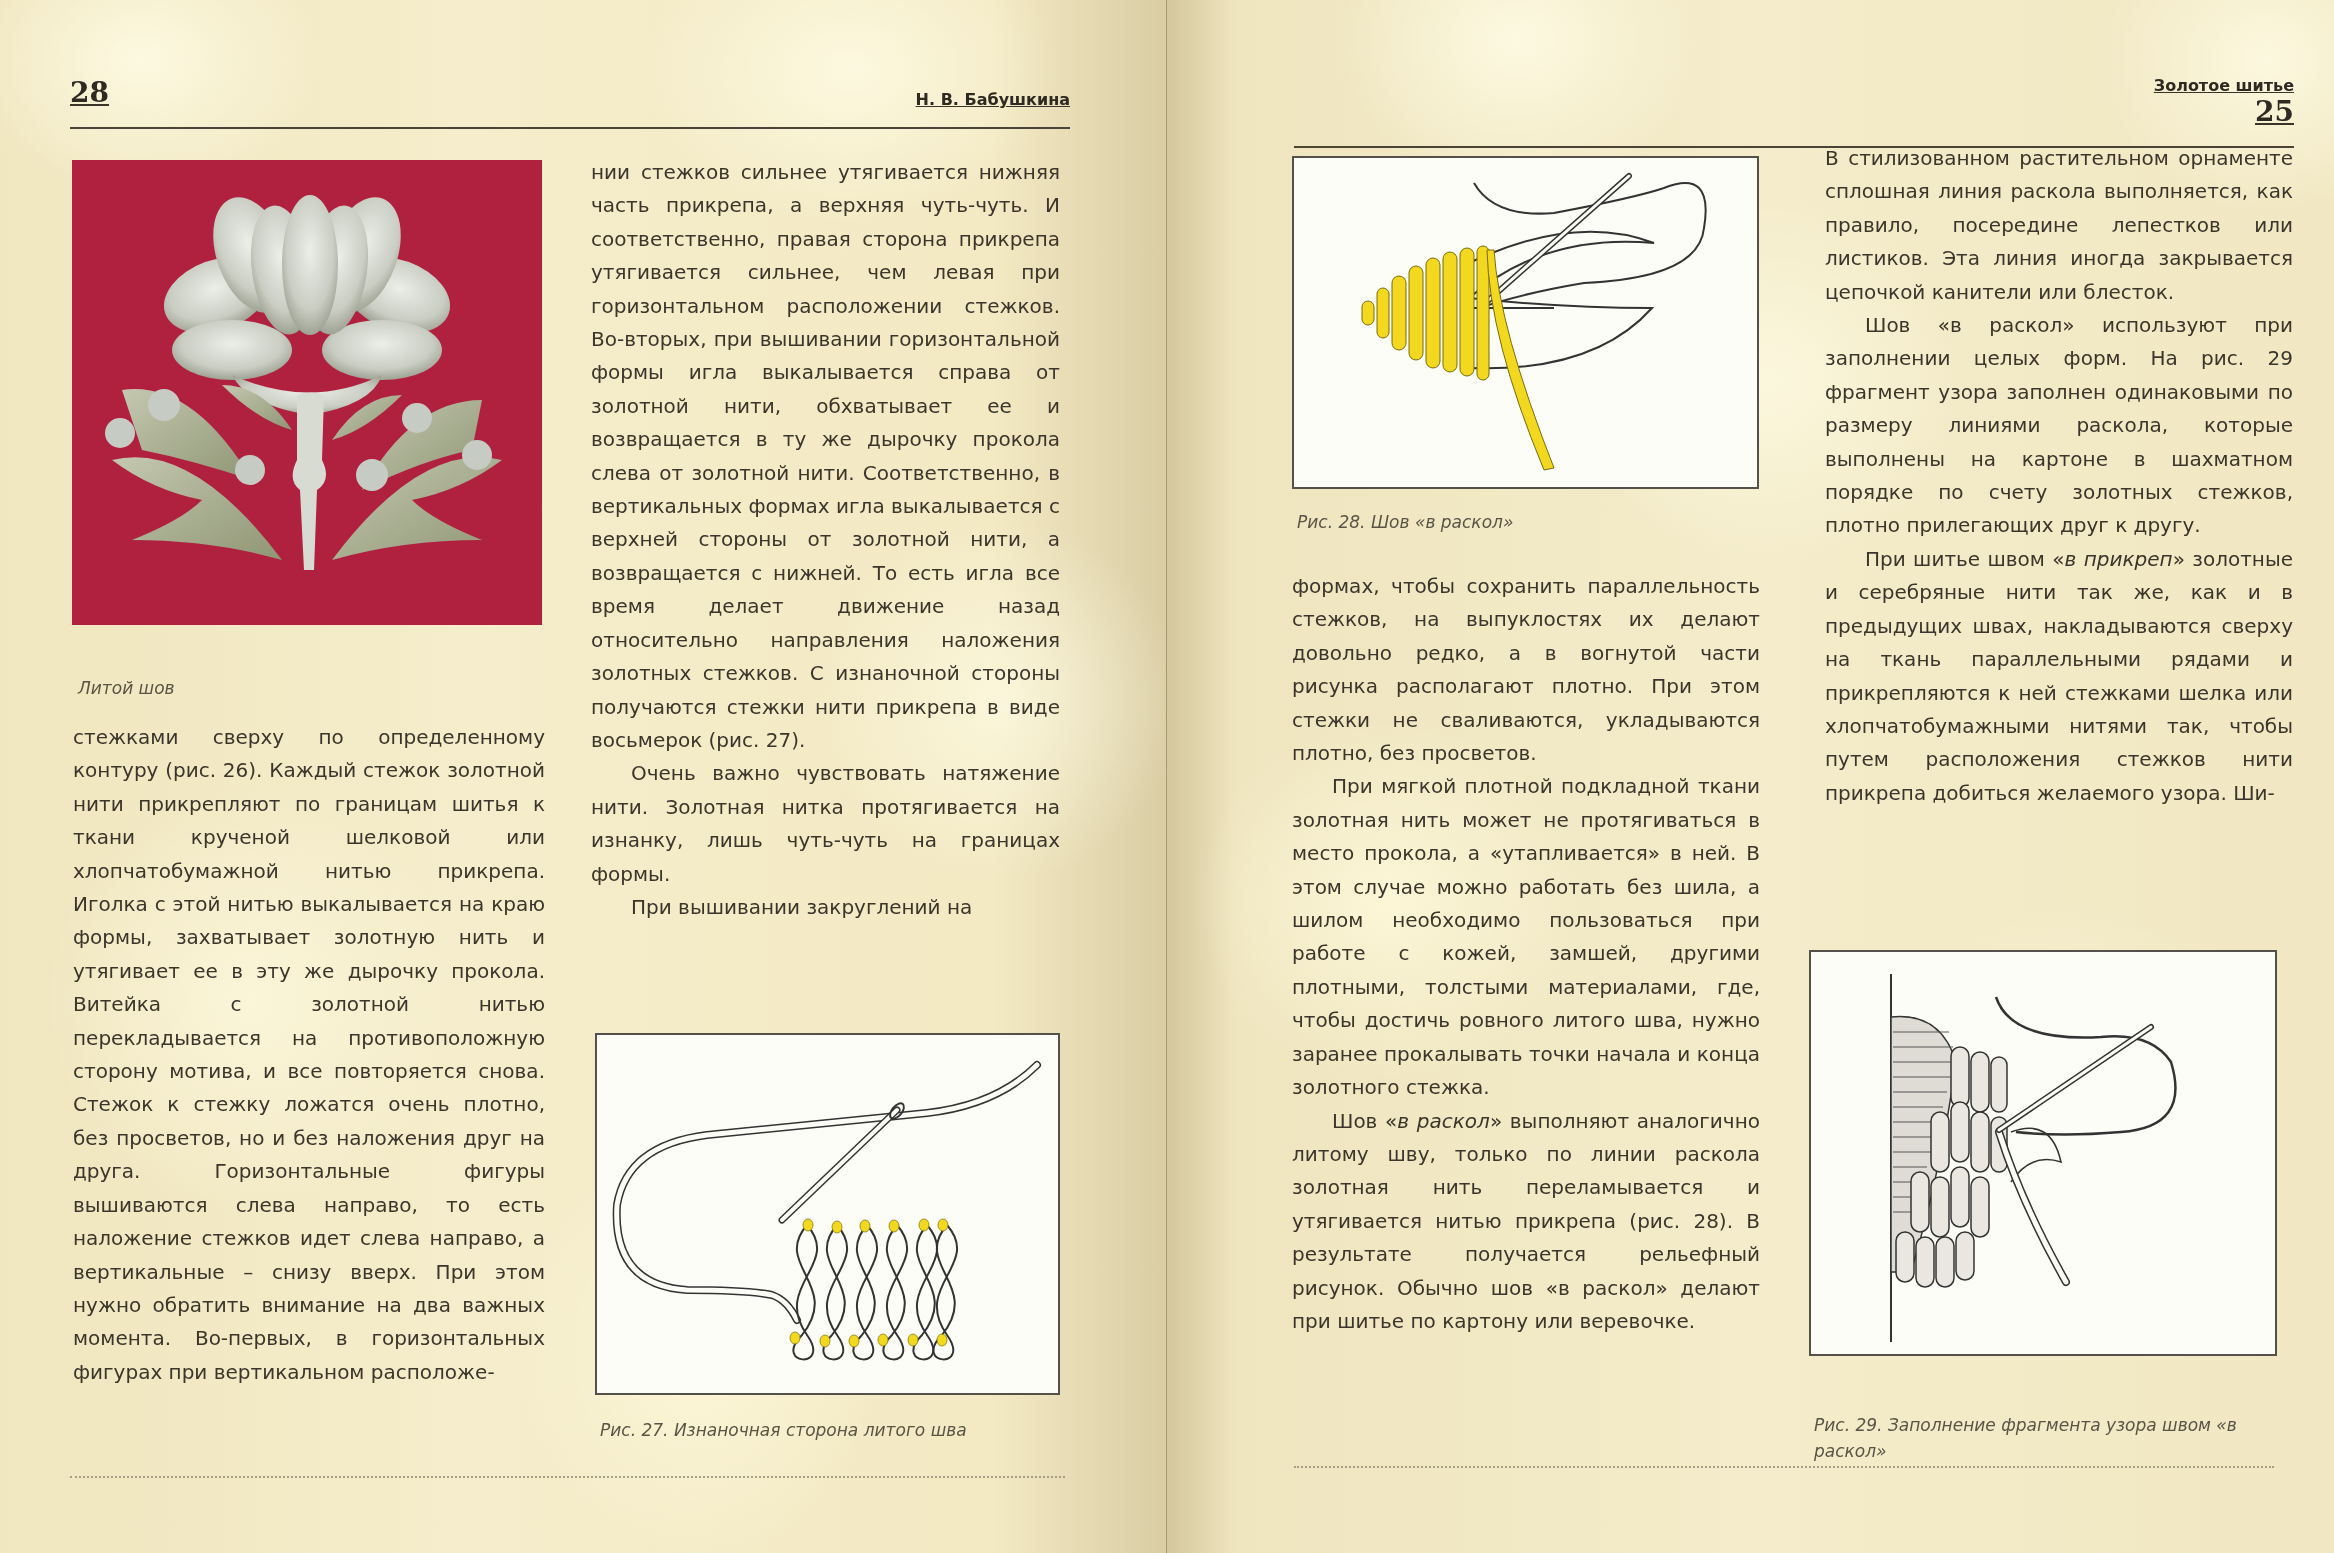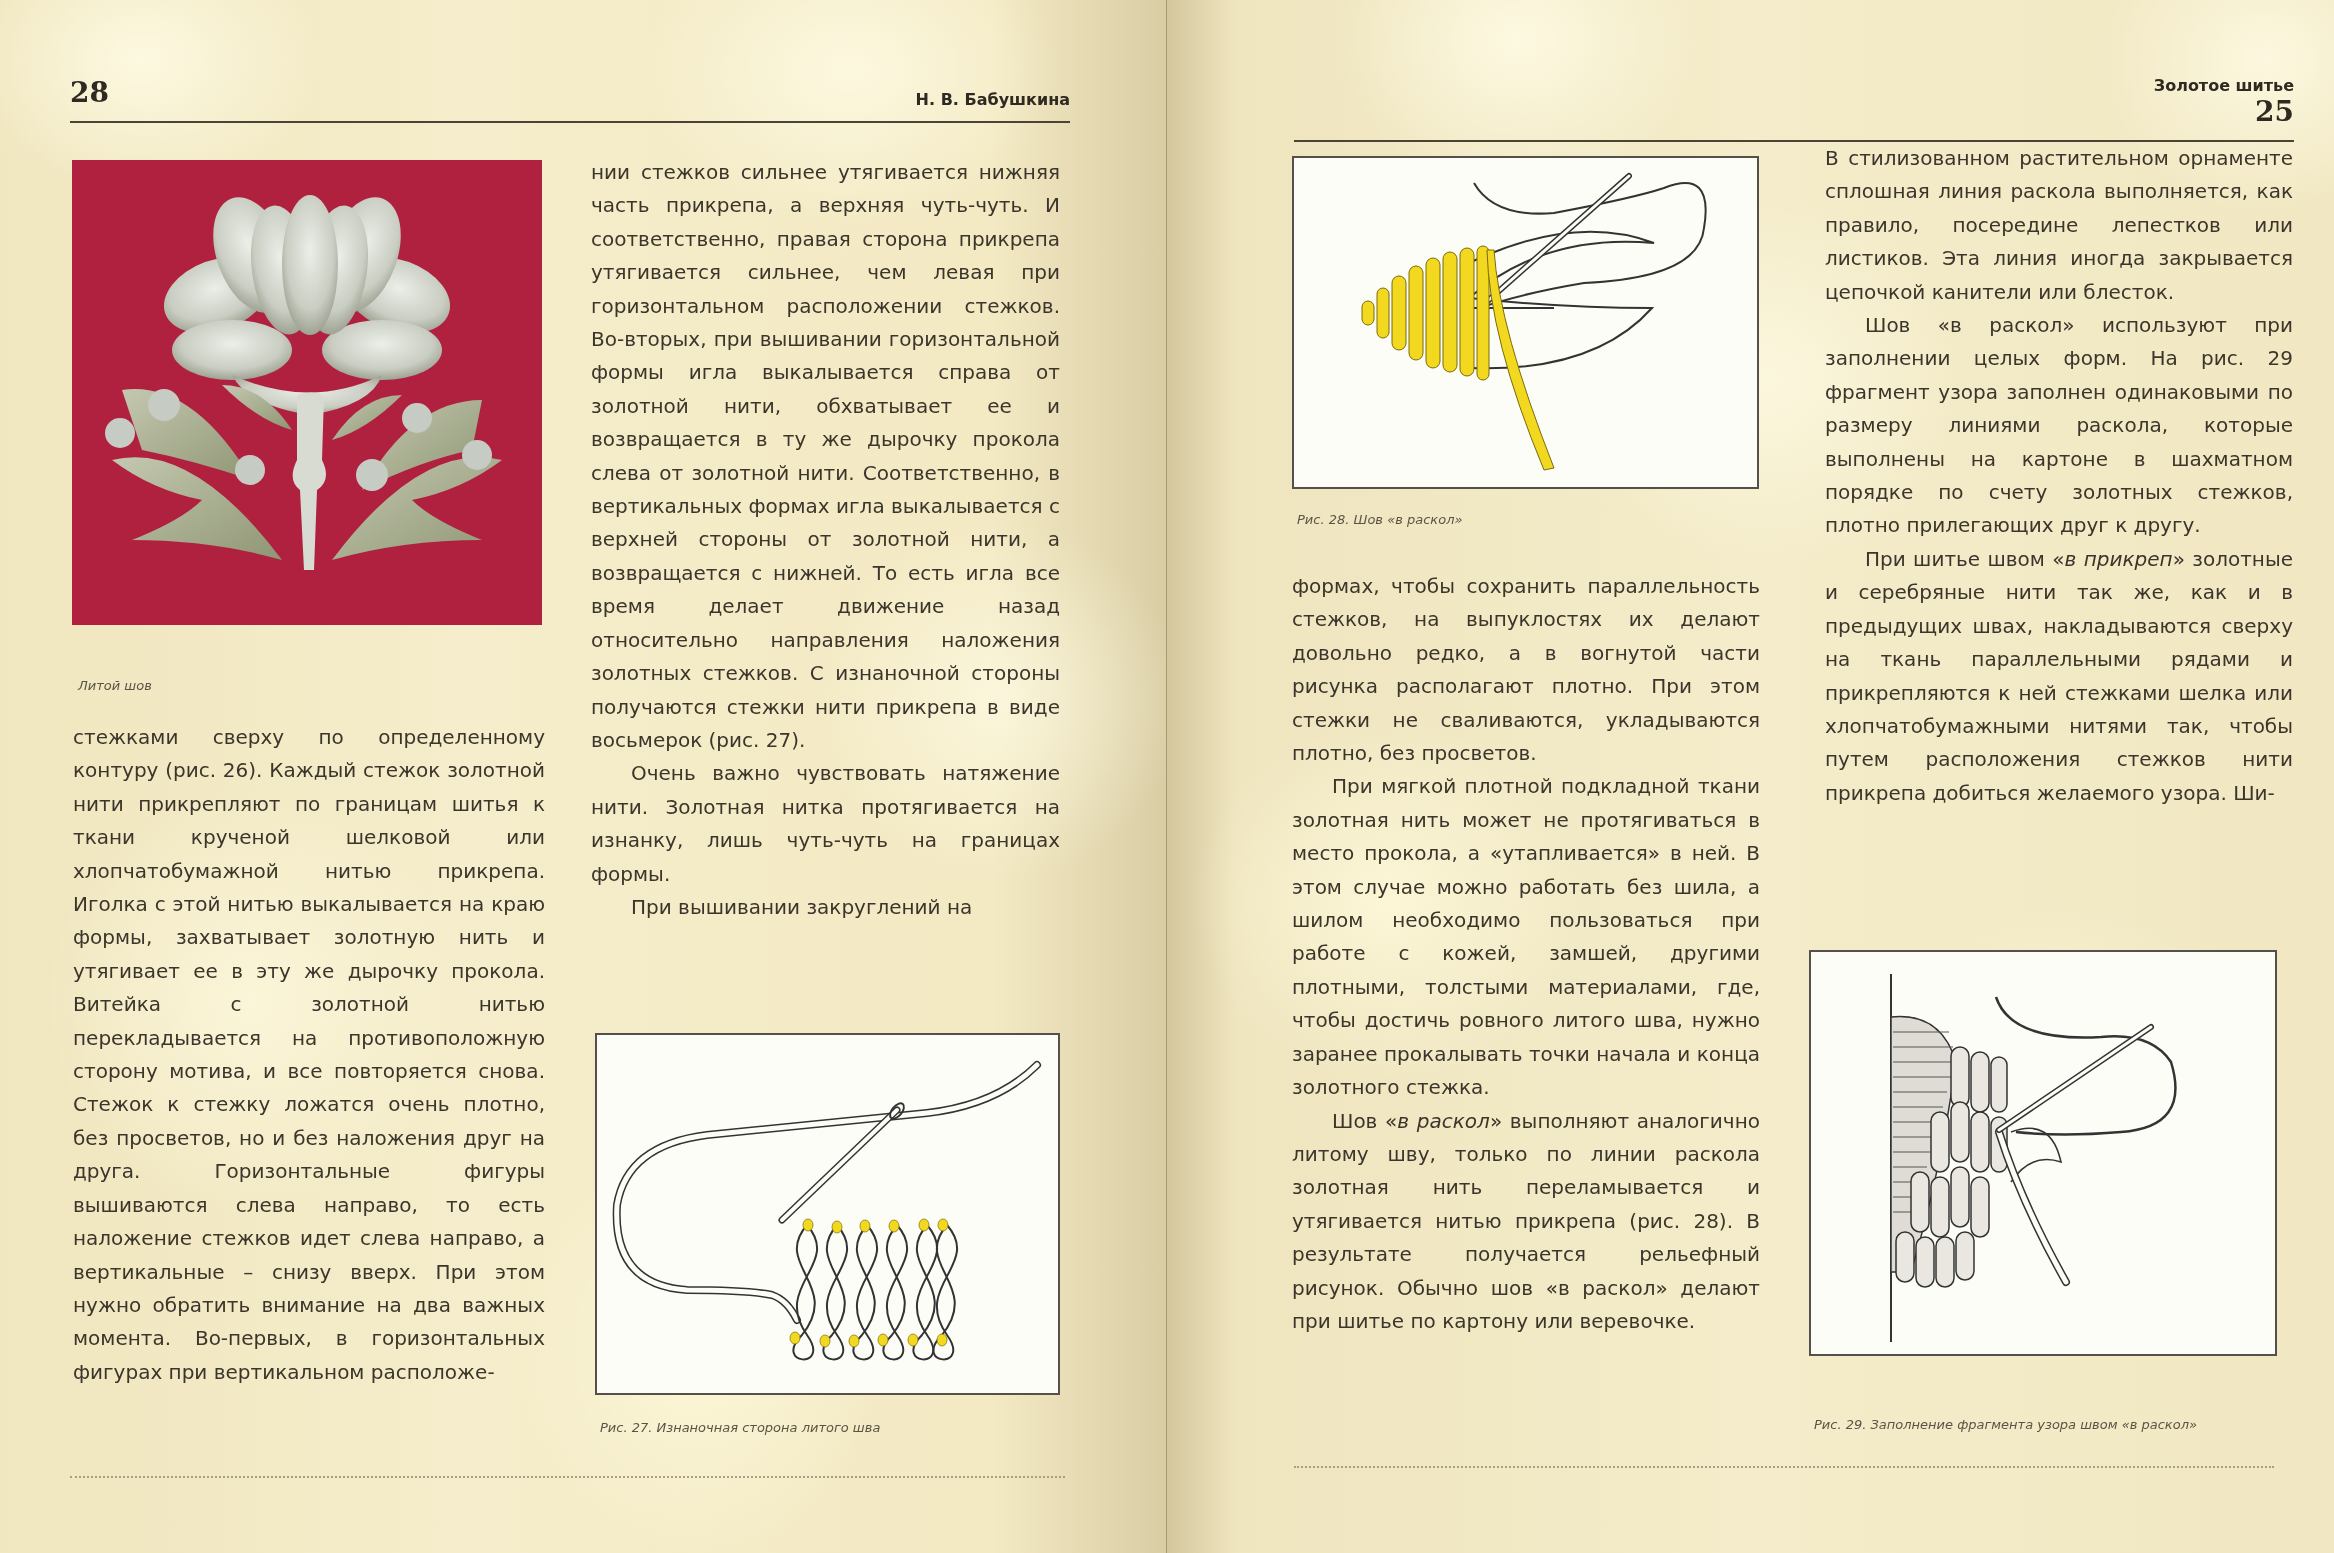--- a/index.html
+++ b/index.html
@@ -35,21 +35,22 @@
       linear-gradient(90deg, #d4c79d 0%, #efe5bf 6%, #f4ecca 50%, #f1e7c2 100%);
   }
   .spine {
     position: absolute; left: 1166px; top: 0; width: 3px; height: 1553px;
     background: linear-gradient(90deg, #b8a77a, #8e7f58, #b8a77a);
   }
   .running-head {
     position: absolute; top: 76px;
     display: flex; align-items: flex-end; justify-content: space-between;
     border-bottom: 2px solid #4a4437;
-    padding-bottom: 12px;
+    padding-bottom: 18px;
+    text-decoration: underline;
   }
   .page.left .running-head { left: 70px; width: 1000px; }
   .page.right .running-head { left: 127px; width: 1000px; flex-direction: column; }
   .folio {
     font-family: "DejaVu Serif", "Liberation Serif", serif;
     font-weight: bold; font-size: 28px; color: #2e2a22;
   }
   .head-title { font-weight: bold; font-size: 16px; color: #2e2a22; }
 
   .body-text {
@@ -59,21 +60,21 @@
     text-align: justify;
     color: #3b352b;
   }
   .body-text p { text-indent: 0; }
   .body-text p.indent { text-indent: 40px; }
   .body-text .it { font-style: italic; }
 
   .caption {
     position: absolute;
     font-style: italic;
-    font-size: 13px;
+    font-size: 17px;
     color: #5a5446;
   }
 
   .figure-box {
     position: absolute;
     background: #fdfdf8;
     border: 2px solid #55504a;
   }
   .photo {
     position: absolute;

